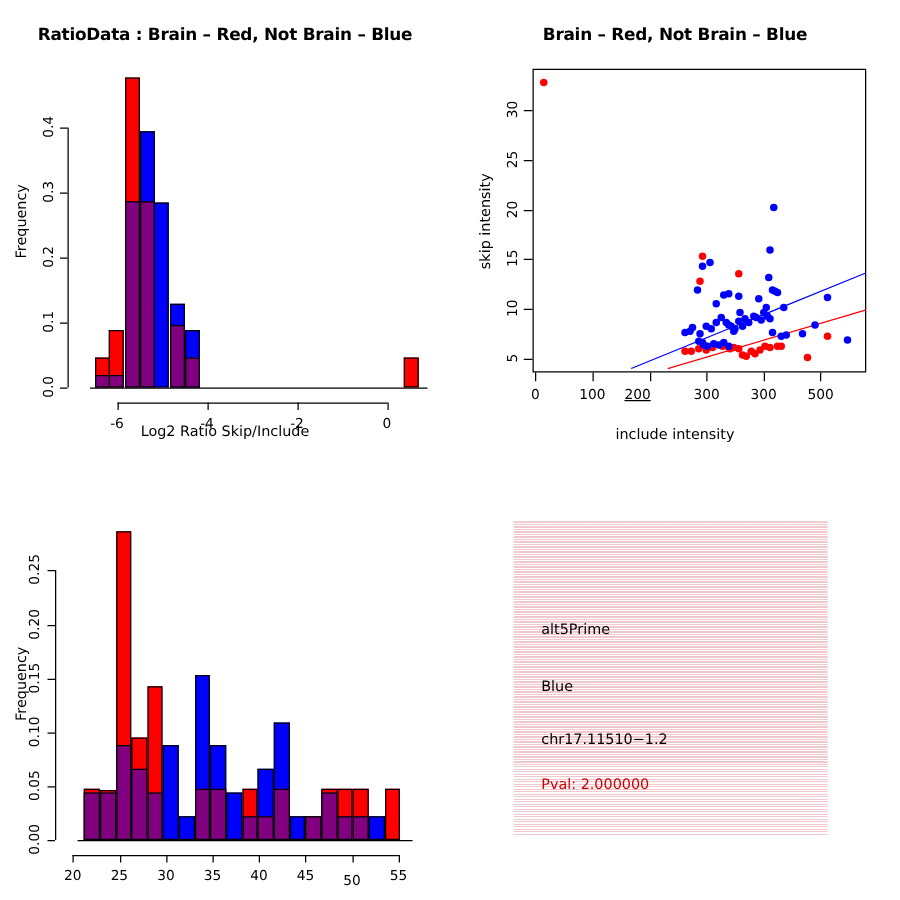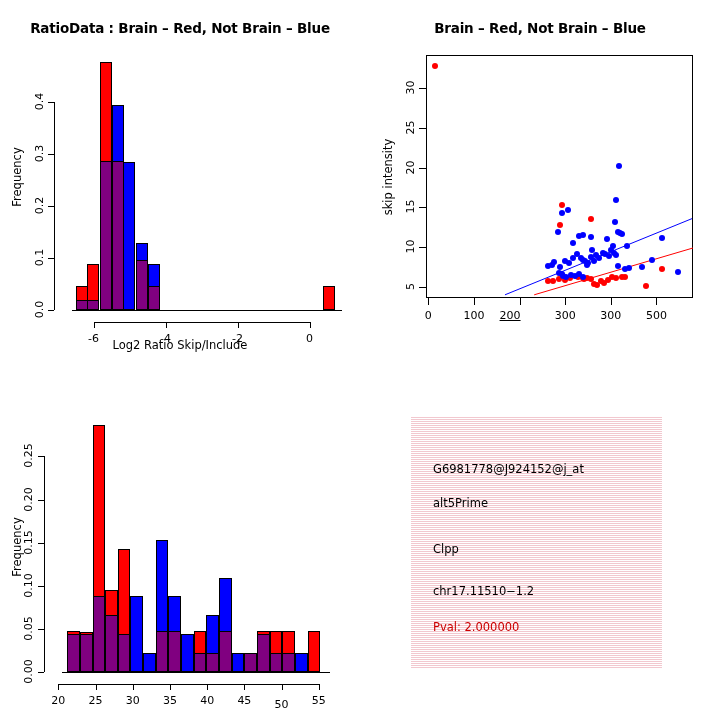--- a/index.html
+++ b/index.html
@@ -64,20 +64,21 @@
         <div class="bar" style="left:135.71999999999997px;top:260px;width:11.988000000000028px;height:50px;background:#800080;"></div>
         <div class="bar" style="left:147.6px;top:264.1666666666667px;width:11.988px;height:45.833333333333314px;background:#0000FF;"></div>
         <div class="bar" style="left:147.6px;top:286.0416666666667px;width:11.988px;height:23.958333333333314px;background:#800080;"></div>
         <div class="bar" style="left:323.40599999999995px;top:286.0416666666667px;width:11.988000000000056px;height:23.958333333333314px;background:#FF0000;"></div>
       </div>
   </div>
 
   <div class="panel" style="left:360px;top:0;width:360px;height:360px;">
     <div class="ttl" style="top:20px;left:0;">Brain – Red, Not Brain – Blue</div>
     <div class="ylab" style="left:-17px;top:170px;width:90px;text-align:center;">skip intensity</div>
+    <div class="axlab" style="left:30px;top:340px;width:300px;">include intensity</div>
     <div id="p2-plot" style="position:absolute;left:0;top:0;width:360px;height:360px;">
         <div class="boxframe" style="left:66px;top:55px;width:267px;height:243px;"></div>
         <div class="tickmark" style="left:59px;top:286.88235294117646px;width:7px;height:1px;"></div>
         <div class="tick-lbl-v" style="left:34px;top:279.88235294117646px;width:32px;text-align:center;">5</div>
         <div class="tickmark" style="left:59px;top:247.1764705882353px;width:7px;height:1px;"></div>
         <div class="tick-lbl-v" style="left:34px;top:240.1764705882353px;width:32px;text-align:center;">10</div>
         <div class="tickmark" style="left:59px;top:207.47058823529412px;width:7px;height:1px;"></div>
         <div class="tick-lbl-v" style="left:34px;top:200.47058823529412px;width:32px;text-align:center;">15</div>
         <div class="tickmark" style="left:59px;top:167.76470588235296px;width:7px;height:1px;"></div>
         <div class="tick-lbl-v" style="left:34px;top:160.76470588235296px;width:32px;text-align:center;">20</div>
@@ -251,20 +252,19 @@
         <div class="bar" style="left:269.7px;top:270.6206896551724px;width:12.655555555555623px;height:41.379310344827616px;background:#FF0000;"></div>
         <div class="bar" style="left:269.7px;top:293.0344827586207px;width:12.655555555555623px;height:18.965517241379303px;background:#800080;"></div>
         <div class="bar" style="left:282.3555555555556px;top:270.6206896551724px;width:12.655555555555566px;height:41.379310344827616px;background:#FF0000;"></div>
         <div class="bar" style="left:282.3555555555556px;top:293.0344827586207px;width:12.655555555555566px;height:18.965517241379303px;background:#800080;"></div>
         <div class="bar" style="left:295.01111111111106px;top:293.0344827586207px;width:12.655555555555566px;height:18.965517241379303px;background:#0000FF;"></div>
         <div class="bar" style="left:307.66666666666663px;top:270.6206896551724px;width:12.655555555555623px;height:41.379310344827616px;background:#FF0000;"></div>
       </div>
   </div>
 
   <div class="infobox" id="info-panel" style="left: 411px; top: 417px; width: 251px; height: 251px; background: repeating-linear-gradient(0deg, rgb(242, 200, 207) 0px, rgb(242, 200, 207) 1px, rgb(255, 255, 255) 1px, rgb(255, 255, 255) 2px), repeating-linear-gradient(90deg, rgb(242, 200, 207) 0px, rgb(242, 200, 207) 1px, rgba(255, 255, 255, 0) 1px, rgba(255, 255, 255, 0) 2px) rgb(250, 221, 227);">
-    <div class="infoline" style="left:22px;top:45px;">G6981778@J924152@j_at</div>
     <div class="infoline" style="left:22px;top:79px;">alt5Prime</div>
-    <div class="infoline" style="left:22px;top:125px;">Clpp</div>
+    <div class="infoline" style="left:22px;top:125px;">Blue</div>
     <div class="infoline" style="left:22px;top:167px;">chr17.11510−1.2</div>
     <div class="infoline" style="left:22px;top:203px;color:#CC0000;">Pval: 2.000000</div>
   </div>
 
 </div>
 
 </body></html>

